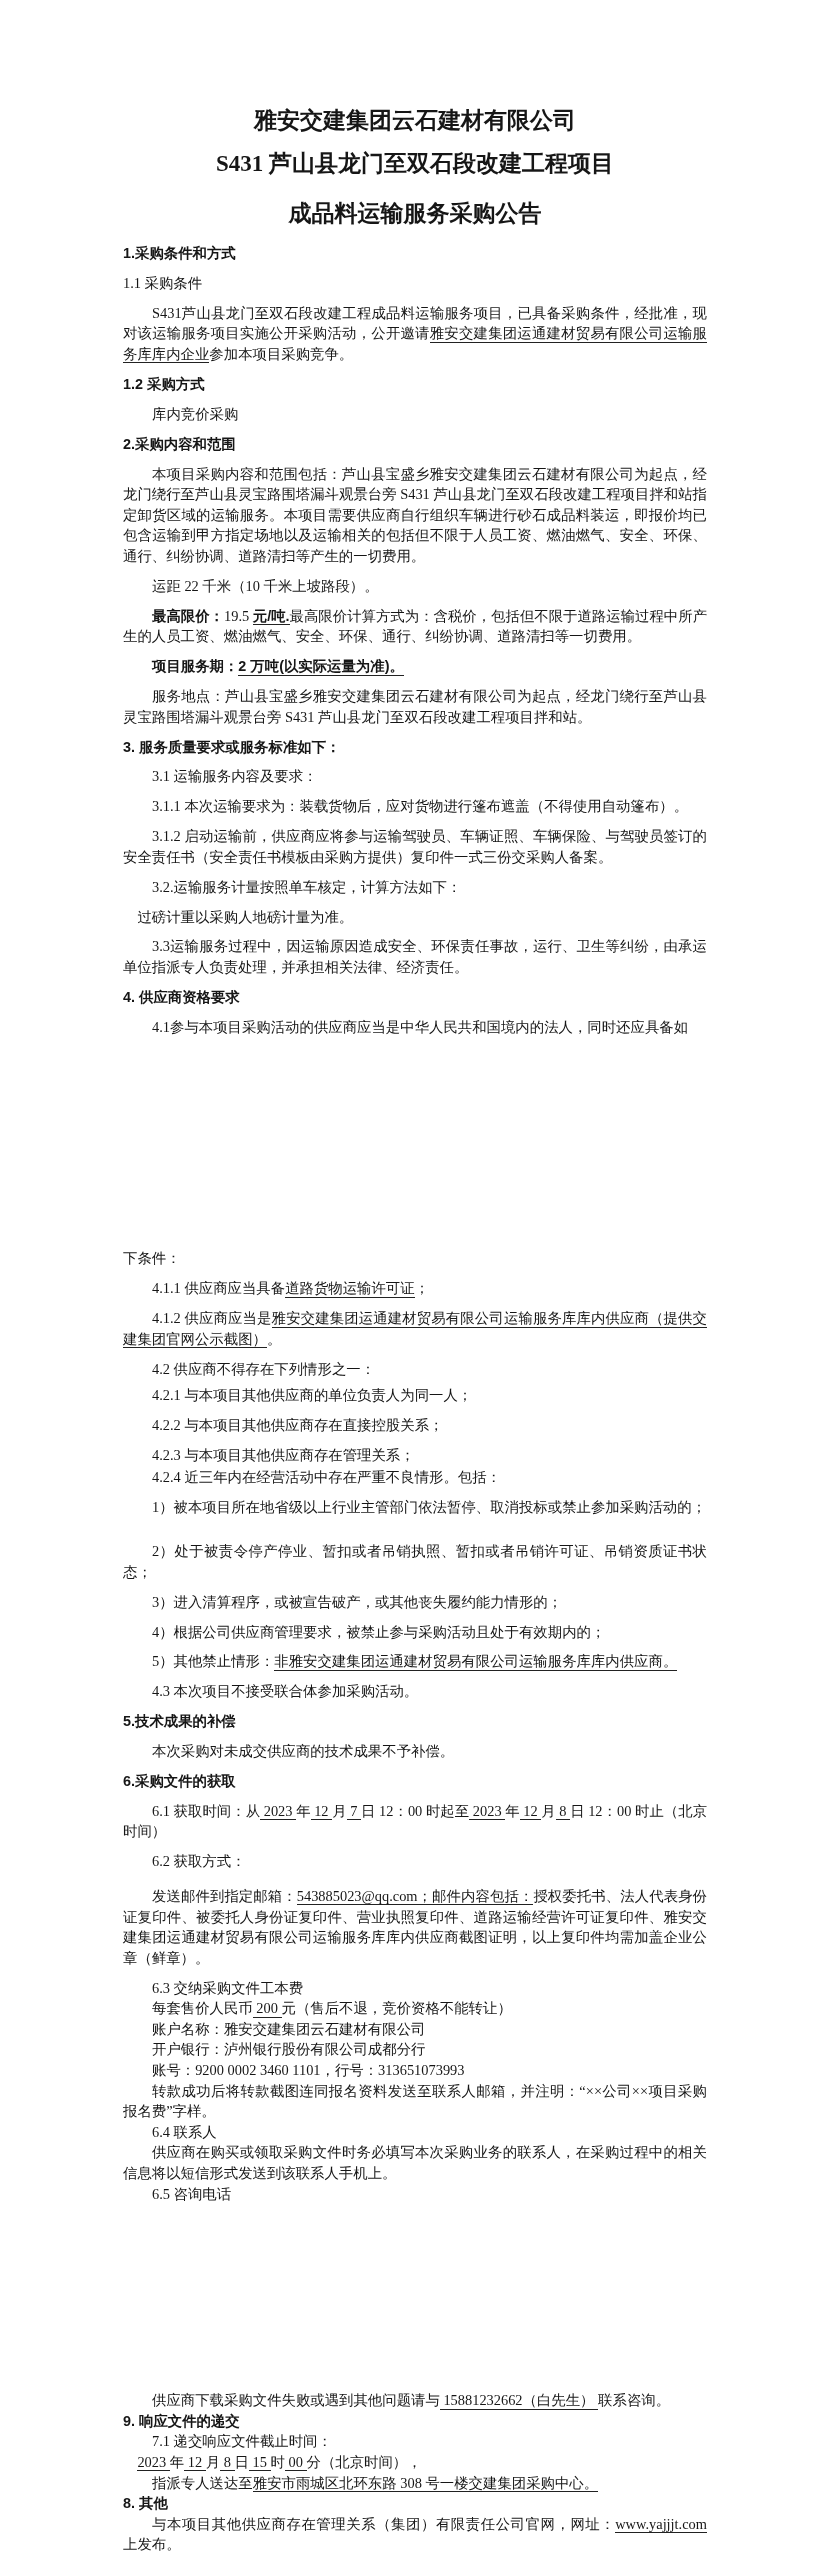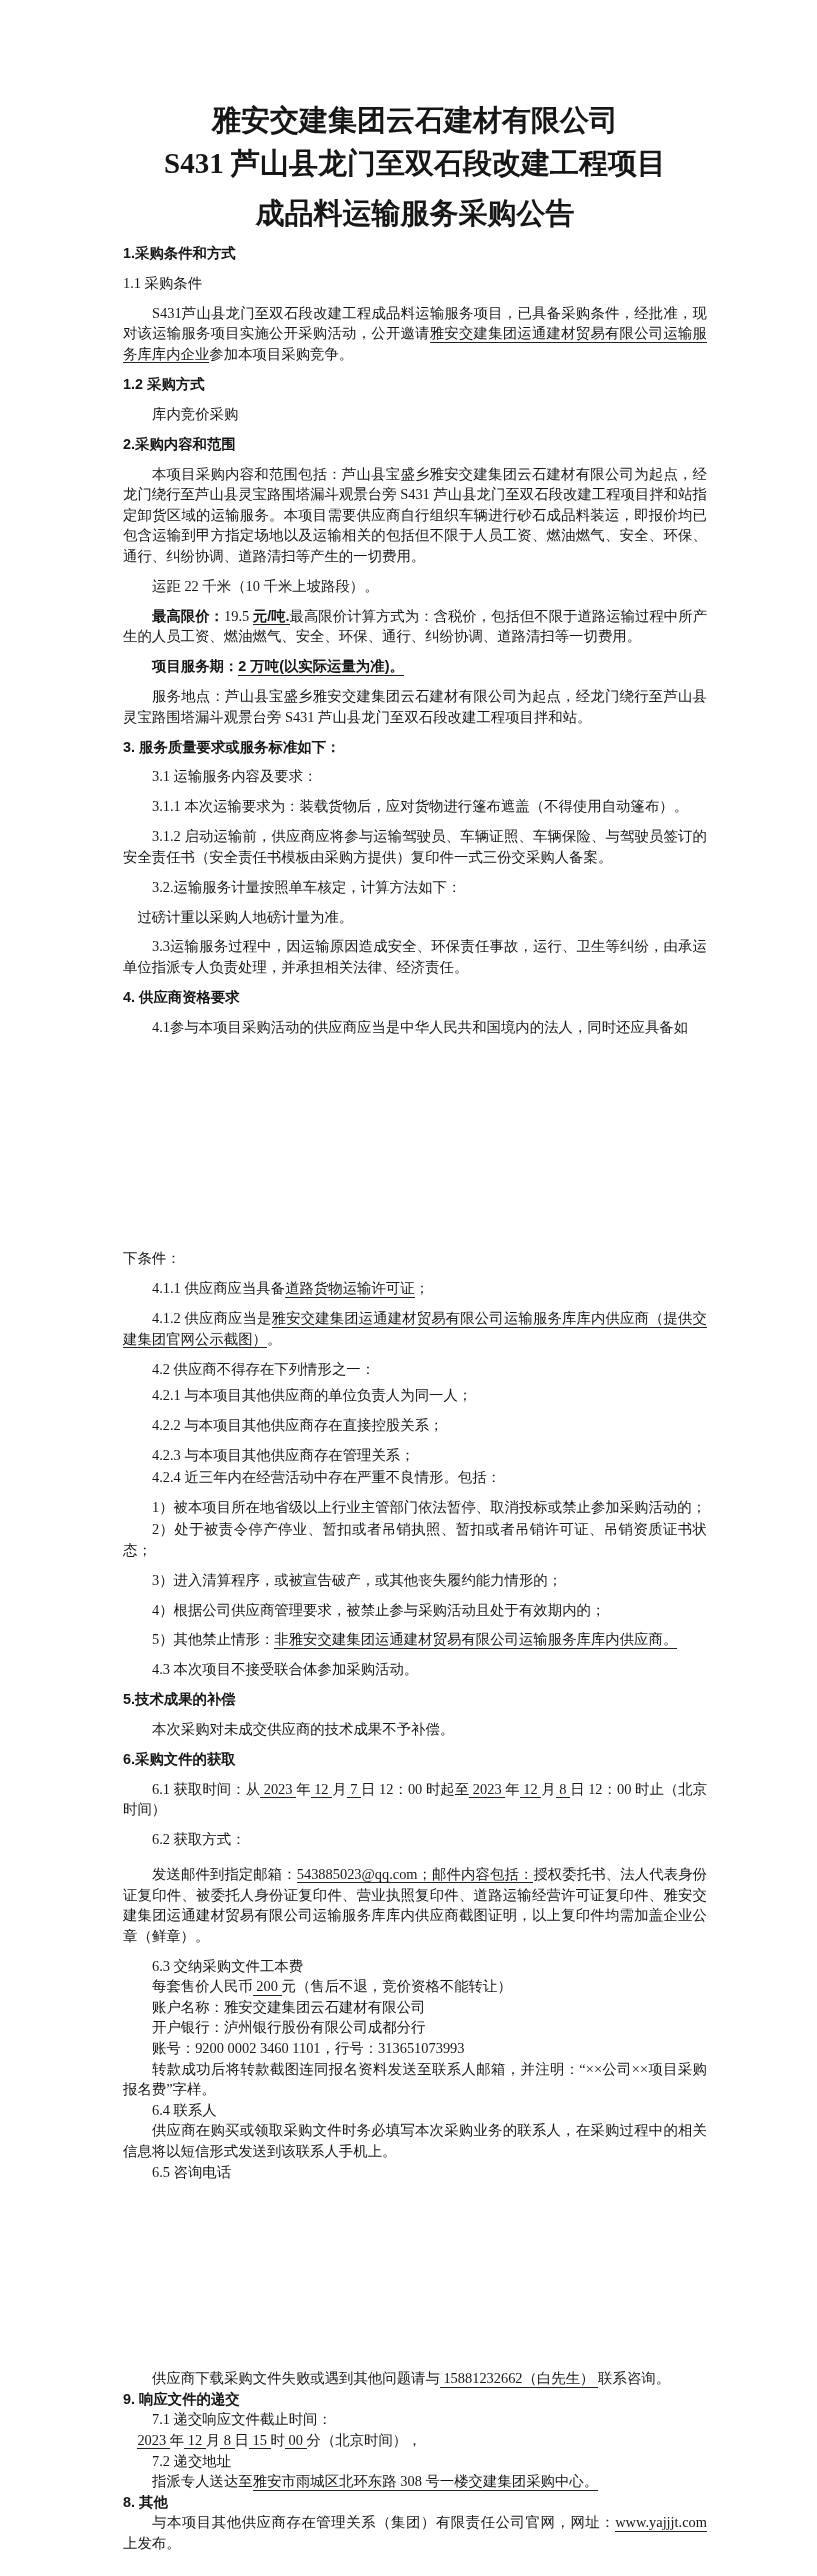--- a/index.html
+++ b/index.html
@@ -4,21 +4,21 @@
 <style>
   html,body{margin:0;padding:0}
   body{
     width:818px;height:3470px;background:#ffffff;
     font-family:"Liberation Serif","DejaVu Serif",serif;
     color:#161616;overflow:hidden;
   }
   .page{width:818px;height:3470px;position:relative;overflow:hidden;background:#ffffff}
   #doc-flow{padding:0 111px 0 123px;display:flow-root}
   .blk{font-size:14.4px;line-height:20.6px;text-align:justify}
-  .title{font-size:29px;line-height:29px;font-weight:bold;text-align:center}
+  .title{font-size:23px;line-height:29px;font-weight:bold;text-align:center}
   .h{font-weight:bold;font-family:"Liberation Sans","DejaVu Sans",sans-serif}
   .i1{text-indent:14.4px}
   .i2{text-indent:29px}
   span.b{font-weight:bold;font-family:"Liberation Sans","DejaVu Sans",sans-serif}
   span.u{border-bottom:1px solid #222;padding-bottom:0.5px}
 </style>
 </head>
 <body>
 
 <div class="page">
@@ -49,21 +49,21 @@
       <div class="blk p i2" style="margin-top: 9.3px;"><span>4.1参与本项目采购活动的供应商应当是中华人民共和国境内的法人，同时还应具备如</span></div>
       <div class="blk p" style="margin-top: 211px;"><span>下条件：</span></div>
       <div class="blk p i2" style="margin-top: 9.3px;"><span>4.1.1 供应商应当具备</span><span class="u">道路货物运输许可证</span><span>；</span></div>
       <div class="blk p i2" style="margin-top: 9.3px;"><span>4.1.2 供应商应当是</span><span class="u">雅安交建集团运通建材贸易有限公司运输服务库库内供应商（提供交建集团官网公示截图）</span><span>。</span></div>
       <div class="blk p i2" style="margin-top: 9.3px;"><span>4.2 供应商不得存在下列情形之一：</span></div>
       <div class="blk p i2" style="margin-top: 6px;"><span>4.2.1 与本项目其他供应商的单位负责人为同一人；</span></div>
       <div class="blk p i2" style="margin-top: 9.3px;"><span>4.2.2 与本项目其他供应商存在直接控股关系；</span></div>
       <div class="blk p i2" style="margin-top: 9.3px;"><span>4.2.3 与本项目其他供应商存在管理关系；</span></div>
       <div class="blk p i2" style="margin-top: 1px;"><span>4.2.4 近三年内在经营活动中存在严重不良情形。包括：</span></div>
       <div class="blk p i2" style="margin-top: 9.3px;"><span>1）被本项目所在地省级以上行业主管部门依法暂停、取消投标或禁止参加采购活动的；</span></div>
-      <div class="blk p i2" style="margin-top: 2px;"><span>2）处于被责令停产停业、暂扣或者吊销执照、暂扣或者吊销许可证、吊销资质证书状态；</span></div>
+      <div class="blk p i2" style="margin-top: 24px;"><span>2）处于被责令停产停业、暂扣或者吊销执照、暂扣或者吊销许可证、吊销资质证书状态；</span></div>
       <div class="blk p i2" style="margin-top: 9.3px;"><span>3）进入清算程序，或被宣告破产，或其他丧失履约能力情形的；</span></div>
       <div class="blk p i2" style="margin-top: 9.3px;"><span>4）根据公司供应商管理要求，被禁止参与采购活动且处于有效期内的；</span></div>
       <div class="blk p i2" style="margin-top: 9.3px;"><span>5）其他禁止情形：</span><span class="u">非雅安交建集团运通建材贸易有限公司运输服务库库内供应商。</span></div>
       <div class="blk p i2" style="margin-top: 9.3px;"><span>4.3 本次项目不接受联合体参加采购活动。</span></div>
       <div class="blk h" style="margin-top: 9.3px;"><span>5.技术成果的补偿</span></div>
       <div class="blk p i2" style="margin-top: 9.3px;"><span>本次采购对未成交供应商的技术成果不予补偿。</span></div>
       <div class="blk h" style="margin-top: 9.3px;"><span>6.采购文件的获取</span></div>
       <div class="blk p i2" style="margin-top: 9.3px;"><span>6.1 获取时间：从</span><span class="u"> 2023 </span><span>年</span><span class="u"> 12 </span><span>月</span><span class="u"> 7 </span><span>日 12：00 时起至</span><span class="u"> 2023 </span><span>年</span><span class="u"> 12 </span><span>月</span><span class="u"> 8 </span><span>日 12：00 时止（北京时间）</span></div>
       <div class="blk p i2" style="margin-top: 9.3px;"><span>6.2 获取方式：</span></div>
       <div class="blk p i2" style="margin-top: 14px;"><span>发送邮件到指定邮箱：</span><span class="u">543885023@qq.com；邮件内容包括：</span><span>授权委托书、法人代表身份证复印件、被委托人身份证复印件、营业执照复印件、道路运输经营许可证复印件、雅安交建集团运通建材贸易有限公司运输服务库库内供应商截图证明，以上复印件均需加盖企业公章（鲜章）。</span></div>
@@ -73,20 +73,19 @@
       <div class="blk p i2"><span>开户银行：泸州银行股份有限公司成都分行</span></div>
       <div class="blk p i2"><span>账号：9200 0002 3460 1101，行号：313651073993</span></div>
       <div class="blk p i2"><span>转款成功后将转款截图连同报名资料发送至联系人邮箱，并注明：“××公司××项目采购报名费”字样。</span></div>
       <div class="blk p i2"><span>6.4 联系人</span></div>
       <div class="blk p i2"><span>供应商在购买或领取采购文件时务必填写本次采购业务的联系人，在采购过程中的相关信息将以短信形式发送到该联系人手机上。</span></div>
       <div class="blk p i2"><span>6.5 咨询电话</span></div>
       <div class="blk p i2" style="margin-top: 186px;"><span>供应商下载采购文件失败或遇到其他问题请与</span><span class="u"> 15881232662（白先生） </span><span>联系咨询。</span></div>
       <div class="blk h"><span>9. 响应文件的递交</span></div>
       <div class="blk p i2"><span>7.1 递交响应文件截止时间：</span></div>
       <div class="blk p i1"><span class="u"> 2023 </span><span>年</span><span class="u"> 12 </span><span>月</span><span class="u"> 8 </span><span>日</span><span class="u"> 15 </span><span>时</span><span class="u"> 00 </span><span>分（北京时间），</span></div>
-      <div class="blk p i2"><span>7.2 递交地址</span></div>
       <div class="blk p i2"><span>指派专人送达至</span><span class="u">雅安市雨城区北环东路 308 号一楼交建集团采购中心。</span></div>
       <div class="blk h"><span>8. 其他</span></div>
       <div class="blk p i2"><span>与本项目其他供应商存在管理关系（集团）有限责任公司官网，网址：</span><span class="u">www.yajjjt.com</span><span> 上发布。</span></div>
     </div>
 
 </div>
 
 
 </body></html>

